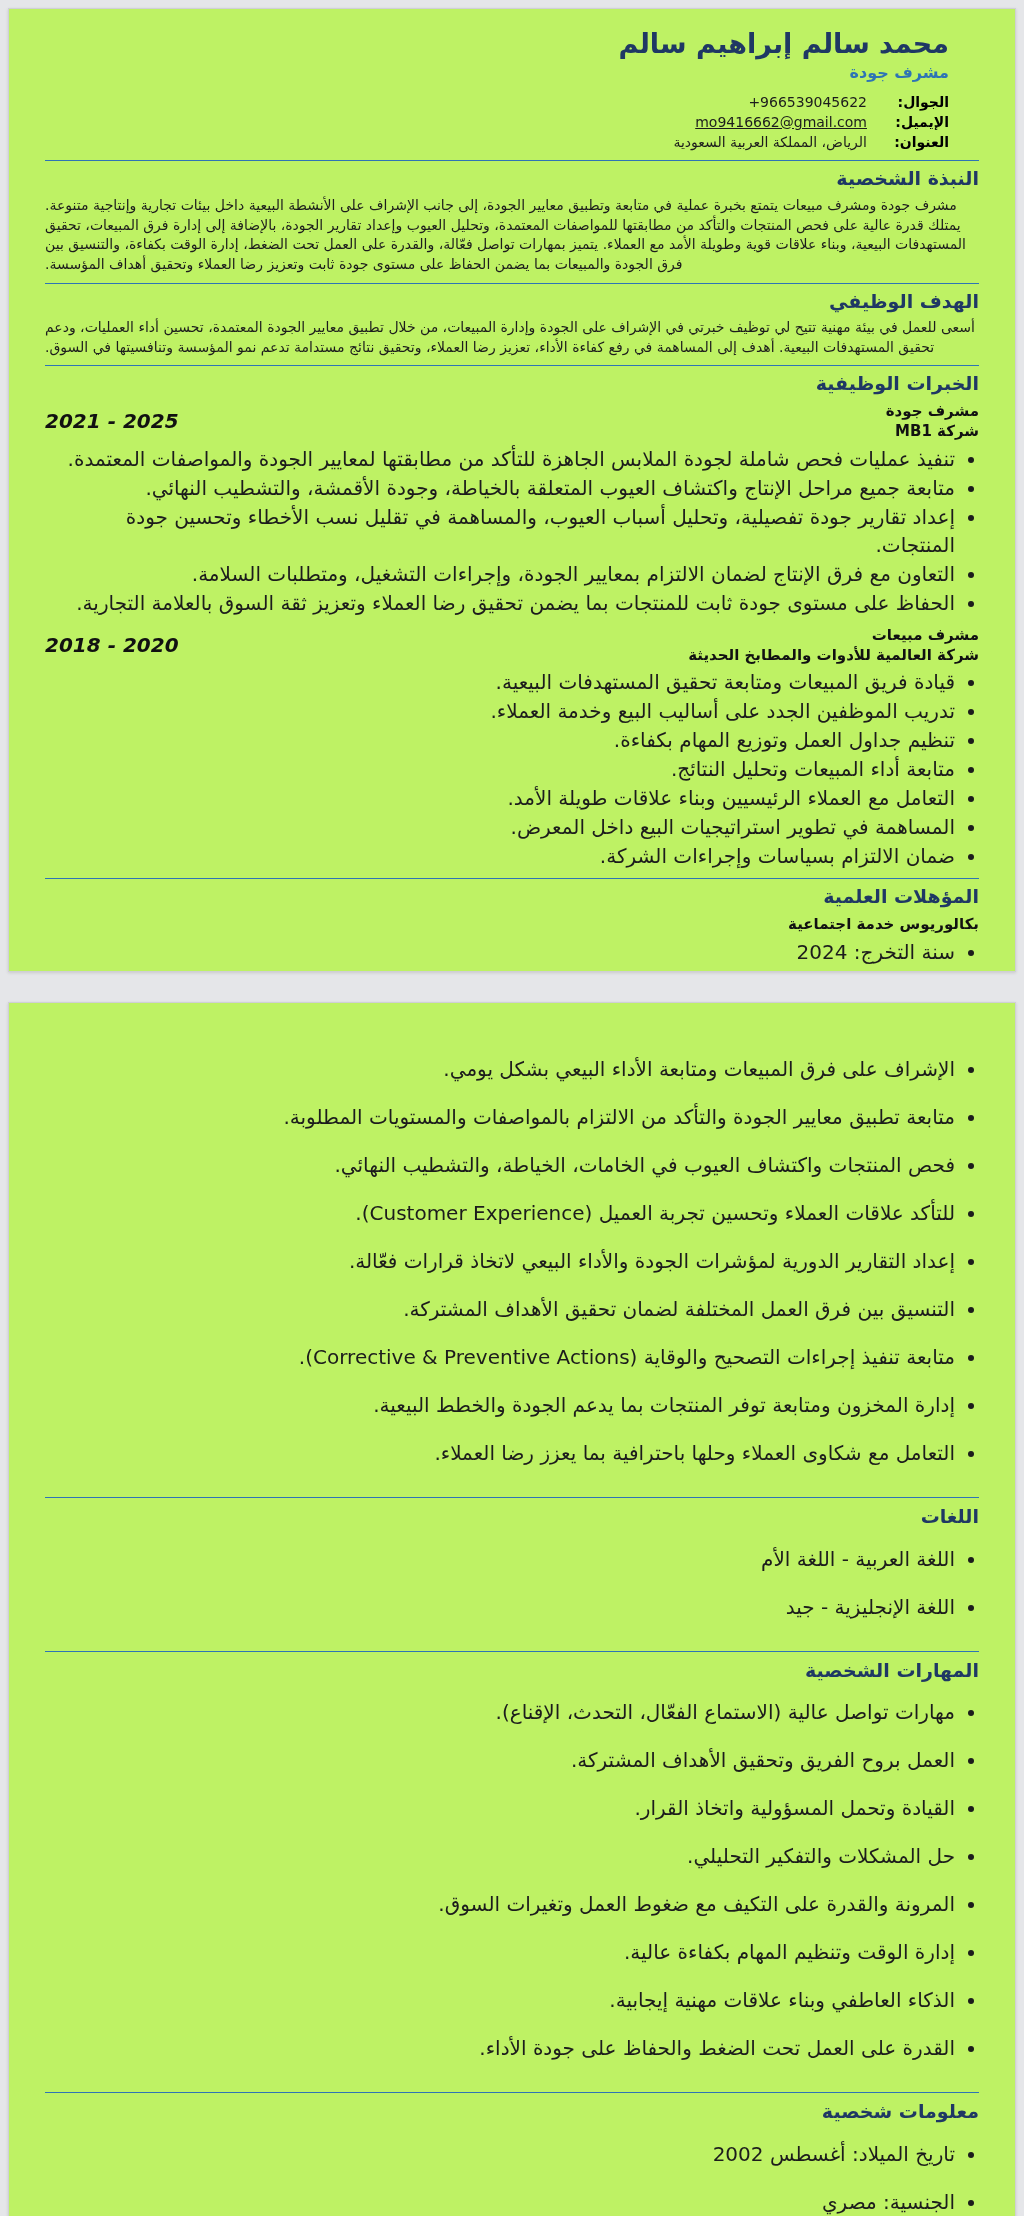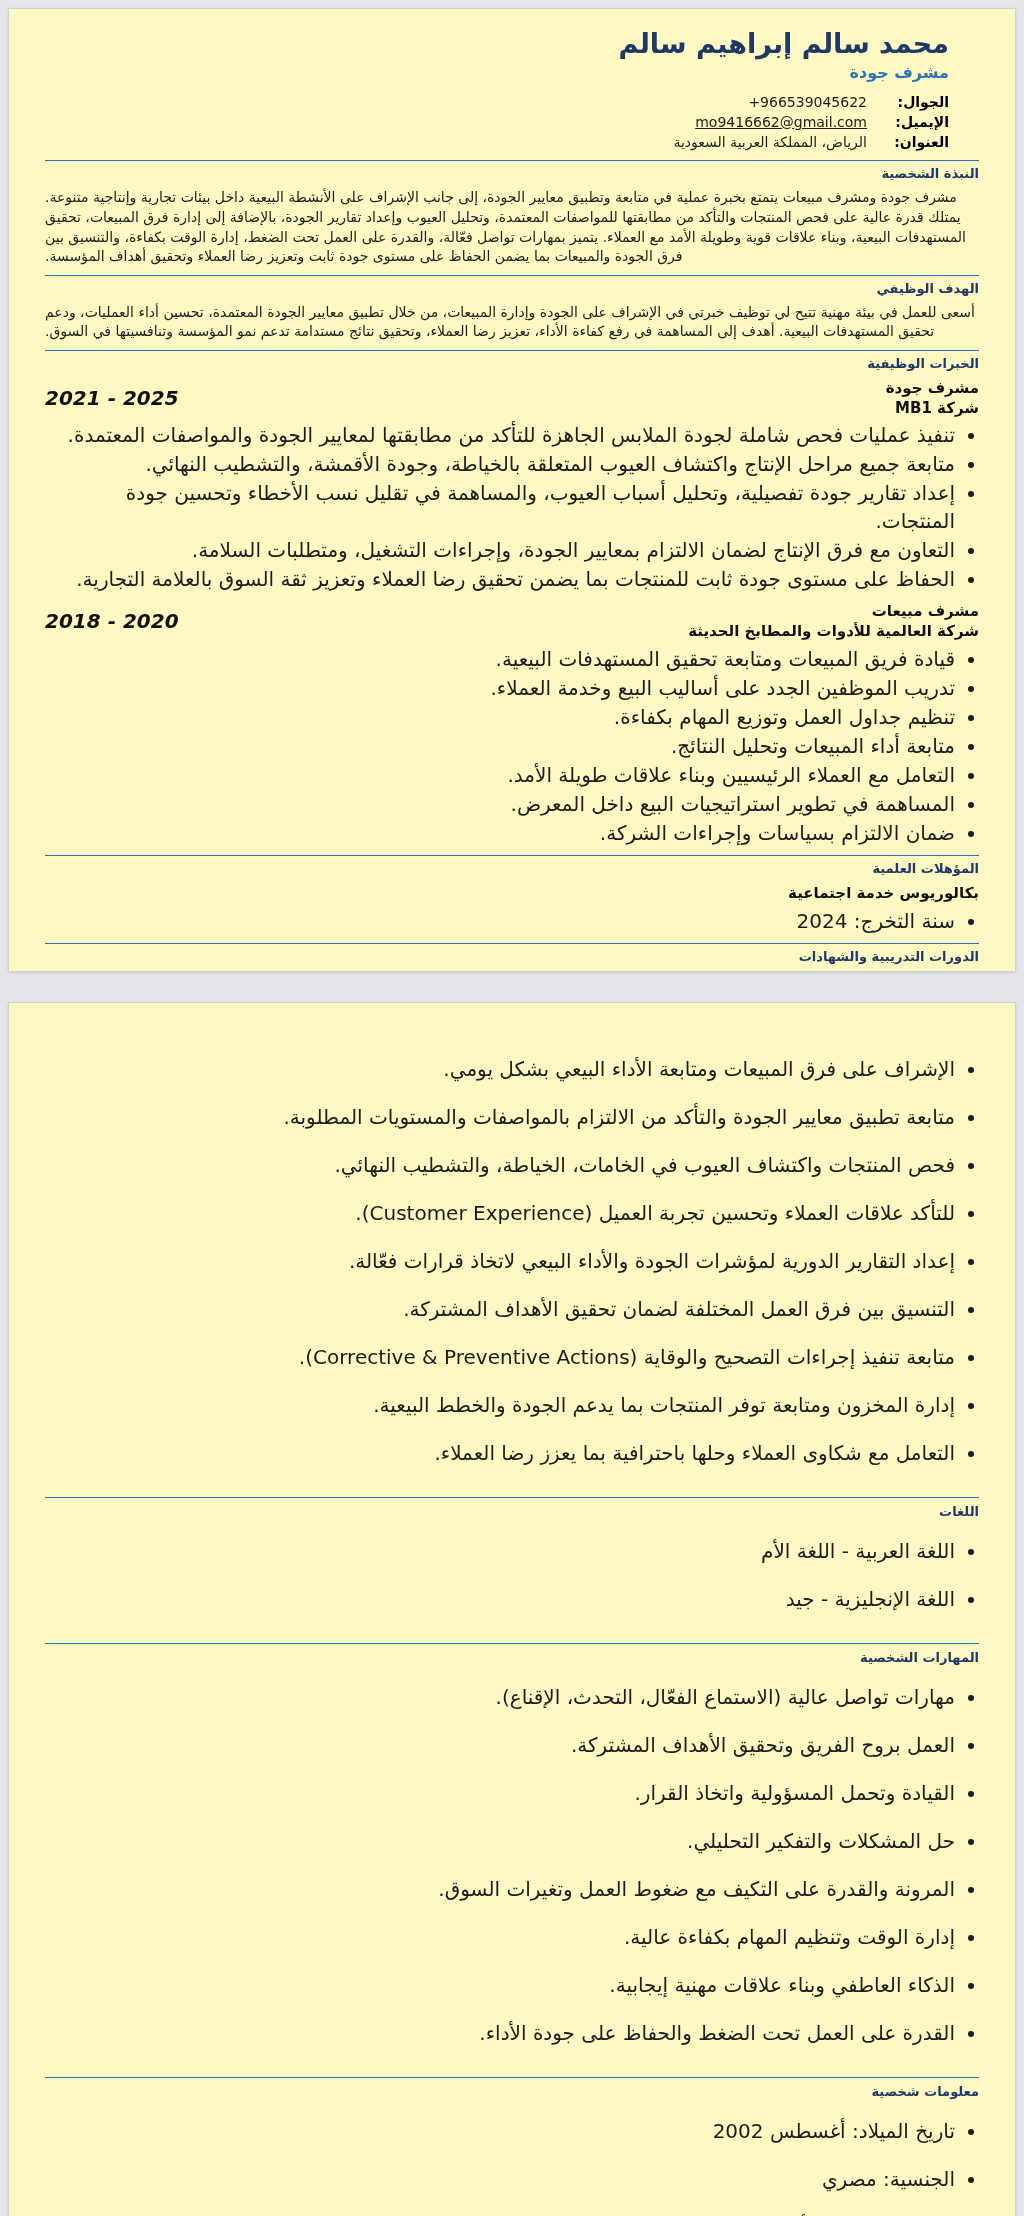--- a/index.html
+++ b/index.html
@@ -8,21 +8,21 @@
     width: 1024px;
     height: 2216px;
     overflow: hidden;
     background: #e5e6e9;
     font-family: "DejaVu Sans", sans-serif;
     color: #1c1c1c;
     direction: rtl;
   }
   .canvas { width: 1024px; }
   .page {
-    background: #fef9c3;
+    background: #bef264;
     width: 1008px;
     margin: 0 8px;
     border: 1px solid #cfd0d4;
     box-shadow: 0 1px 3px rgba(0,0,0,.12);
   }
   .page1 {
     margin-top: 8px;
     height: 964px;
     padding: 18px 36px 0 36px;
     overflow: hidden;
@@ -51,21 +51,21 @@
   }
   .contact { font-size: 14px; }
   .contact-row { display: flex; gap: 18px; line-height: 1.45; align-items: baseline; }
   .clabel { font-weight: bold; min-width: 64px; color: #000; }
   .cvalue { color: #1c1c1c; unicode-bidi: plaintext; text-align: right; }
   a.cvalue { text-decoration: underline; color: #1c1c1c; cursor: pointer; }
   
   .sec {
     border-top: 1px solid #2e74b5;
     color: #1f3864;
-    font-size: 13px;
+    font-size: 19px;
     font-weight: bold;
     padding-top: 5px;
     margin: 8px 0 5px 0;
     line-height: 1.3;
     text-align: right;
   }
   .page2 .sec { margin: 30px 0 16px 0; padding-top: 6px; }
   .page2 .sec.first { margin-top: 0; }
   .body-text {
     font-size: 14px;

